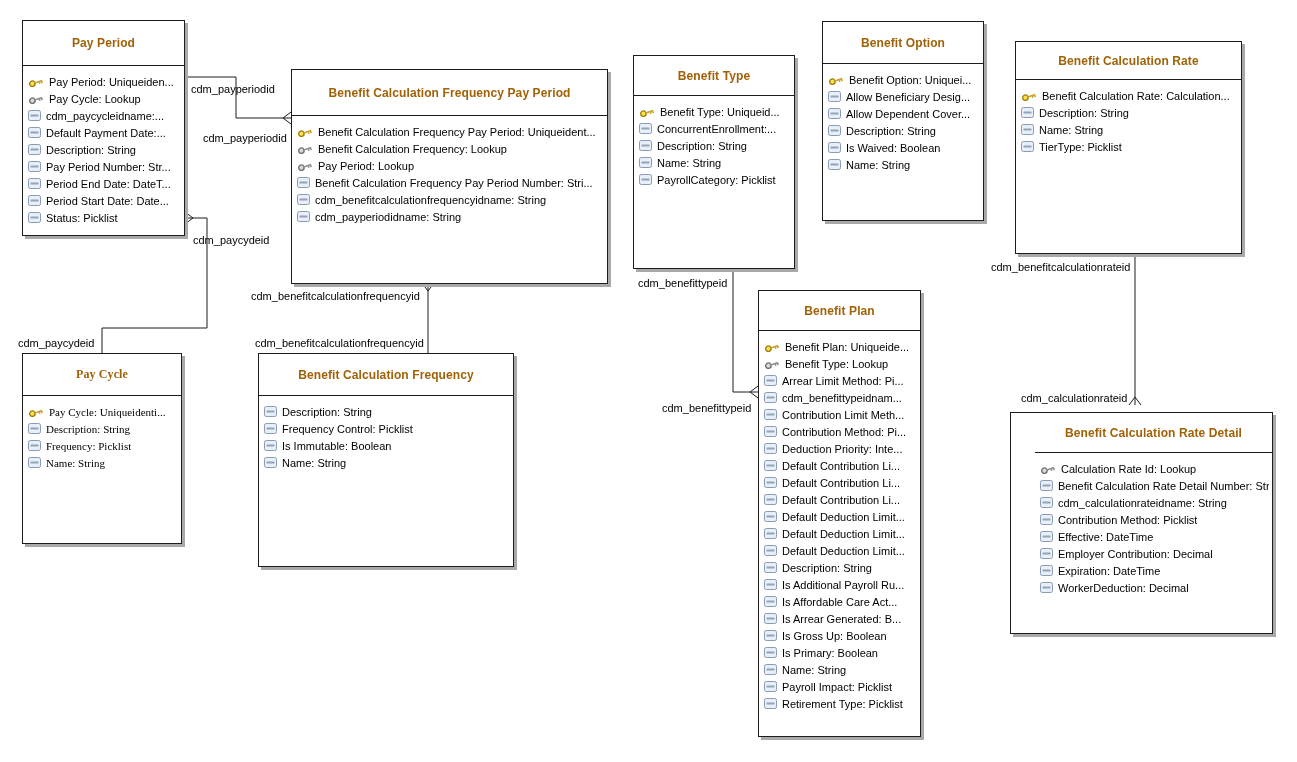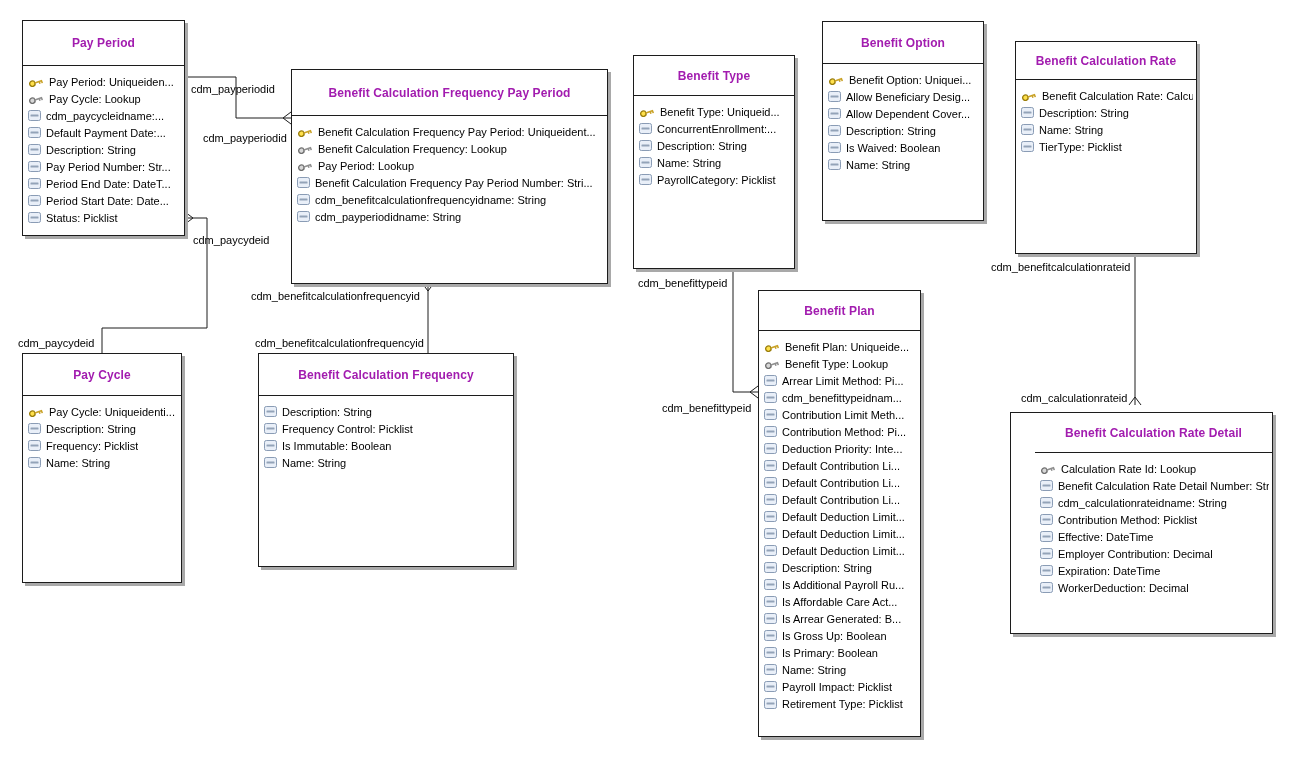--- a/index.html
+++ b/index.html
@@ -16,21 +16,21 @@
   .entity{
     position:absolute;
     background:#ffffff;
     border:1px solid #1c1c1c;
     box-shadow:3px 3px 0 0 #a9a9a9;
     box-sizing:border-box;
   }
   .entity-title{
     display:flex;align-items:center;justify-content:center;
     border-bottom:1px solid #1c1c1c;
-    font-weight:bold;font-size:12px;color:#a21caf;
+    font-weight:bold;font-size:12px;color:#a16207;
     box-sizing:border-box;
     letter-spacing:0.1px;
   }
   .entity-fields{padding:7px 3px 0 5px;}
   .field-row{
     display:flex;align-items:center;
     height:17px;gap:5px;
     font-size:11px;color:#000;
     white-space:nowrap;overflow:hidden;
   }
@@ -347,21 +347,21 @@
           <span class="field-icon">
             <svg width="13" height="11" viewBox="0 0 13 11">
               <rect x="0.5" y="0.5" width="12" height="10" rx="1.8" fill="#e9eff8" stroke="#8a9cb5"></rect>
               <rect x="2.5" y="4.5" width="8" height="2" rx="0.5" fill="#93a3b8"></rect>
             </svg>
           </span>
           <span class="field-text">Name: String</span>
         </div>
       </div>
     </div>
-    <div class="entity" style="left: 1015px; top: 41px; width: 182px; height: 213px;">
+    <div class="entity" style="left: 1015px; top: 41px; width: 227px; height: 213px;">
       <div class="entity-title" style="height: 38px;">Benefit Calculation Rate</div>
       <div class="entity-fields">
         <div class="field-row">
           <span class="field-icon">
             <svg width="16" height="13" viewBox="0 0 16 13">
               <g transform="rotate(-18 8 7)">
                 <circle cx="4" cy="7.5" r="2.7" fill="#ffe14d" stroke="#9a7d0a" stroke-width="1.3"></circle>
                 <path d="M6.6 7.5 L14.2 7.5 M11.2 7.5 L11.2 10 M13.6 7.5 L13.6 10" stroke="#c9a227" stroke-width="1.6" fill="none"></path>
               </g>
             </svg>
@@ -390,21 +390,21 @@
           <span class="field-icon">
             <svg width="13" height="11" viewBox="0 0 13 11">
               <rect x="0.5" y="0.5" width="12" height="10" rx="1.8" fill="#e9eff8" stroke="#8a9cb5"></rect>
               <rect x="2.5" y="4.5" width="8" height="2" rx="0.5" fill="#93a3b8"></rect>
             </svg>
           </span>
           <span class="field-text">TierType: Picklist</span>
         </div>
       </div>
     </div>
-    <div class="entity" style="left: 22px; top: 353px; width: 160px; height: 230px;">
+    <div class="entity" style="left: 22px; top: 353px; width: 160px; height: 191px; font-family: Liberation Serif, serif;">
       <div class="entity-title" style="height: 42px;">Pay Cycle</div>
       <div class="entity-fields">
         <div class="field-row">
           <span class="field-icon">
             <svg width="16" height="13" viewBox="0 0 16 13">
               <g transform="rotate(-18 8 7)">
                 <circle cx="4" cy="7.5" r="2.7" fill="#ffe14d" stroke="#9a7d0a" stroke-width="1.3"></circle>
                 <path d="M6.6 7.5 L14.2 7.5 M11.2 7.5 L11.2 10 M13.6 7.5 L13.6 10" stroke="#c9a227" stroke-width="1.6" fill="none"></path>
               </g>
             </svg>

